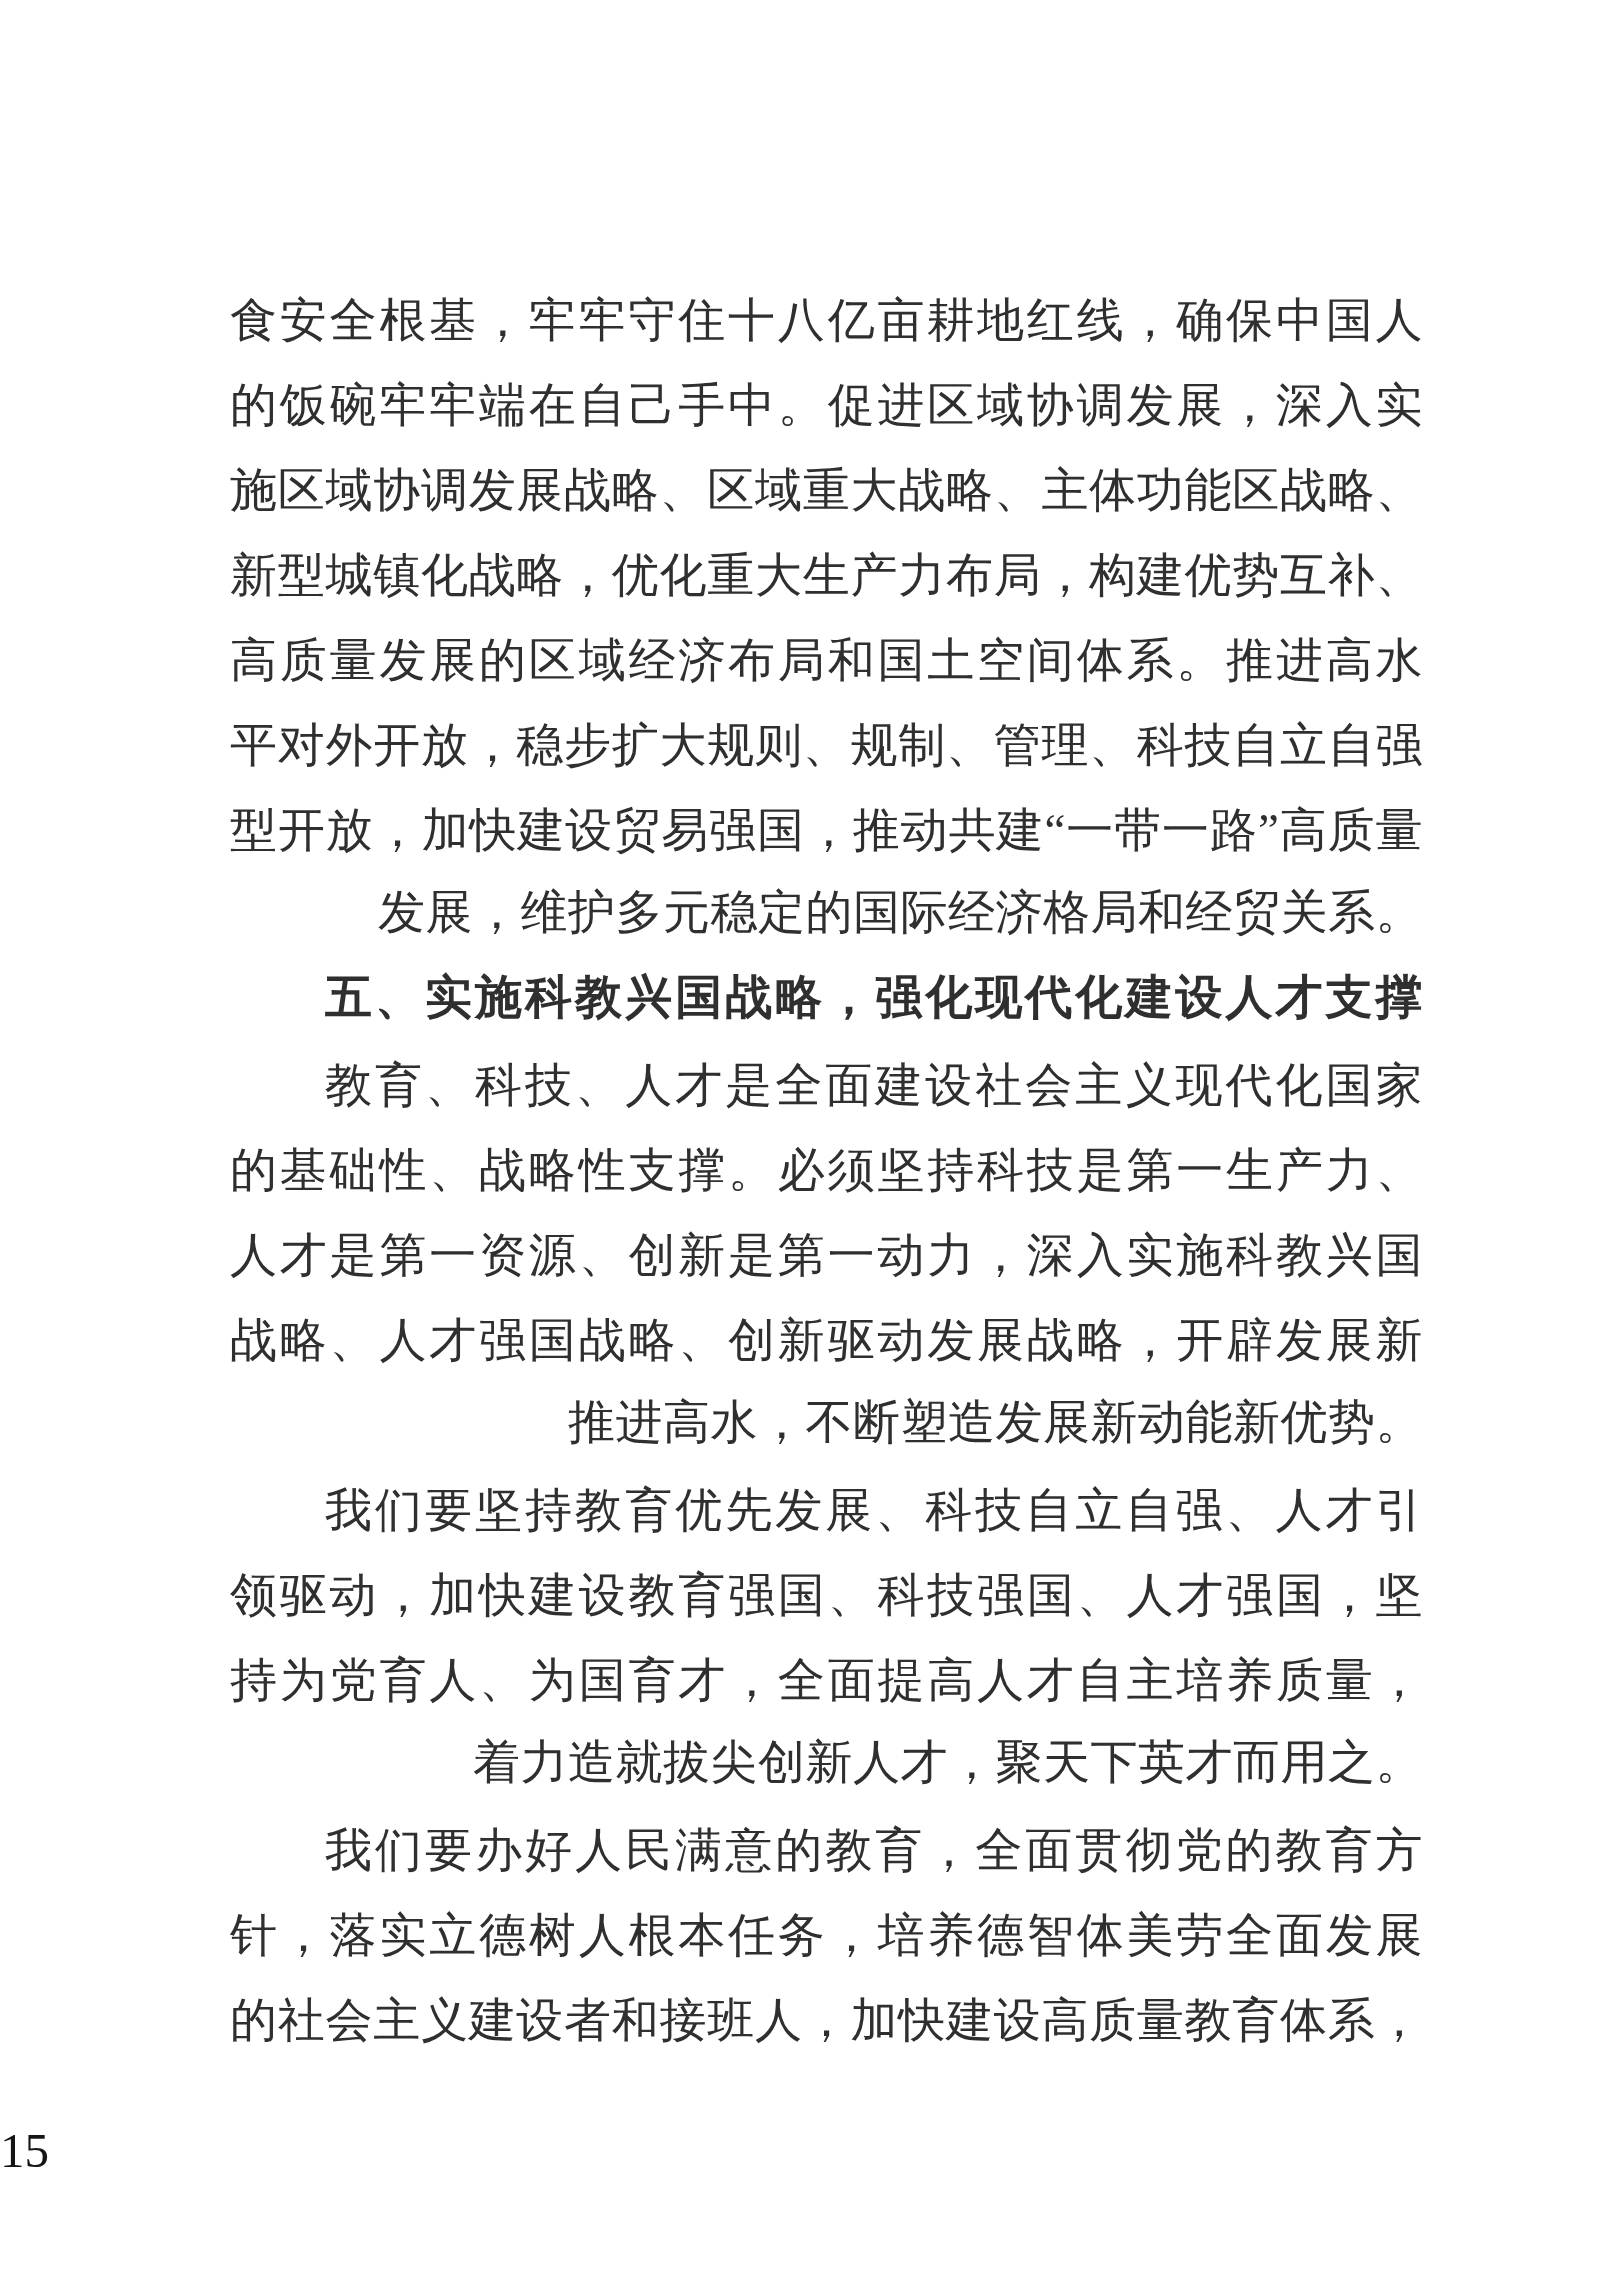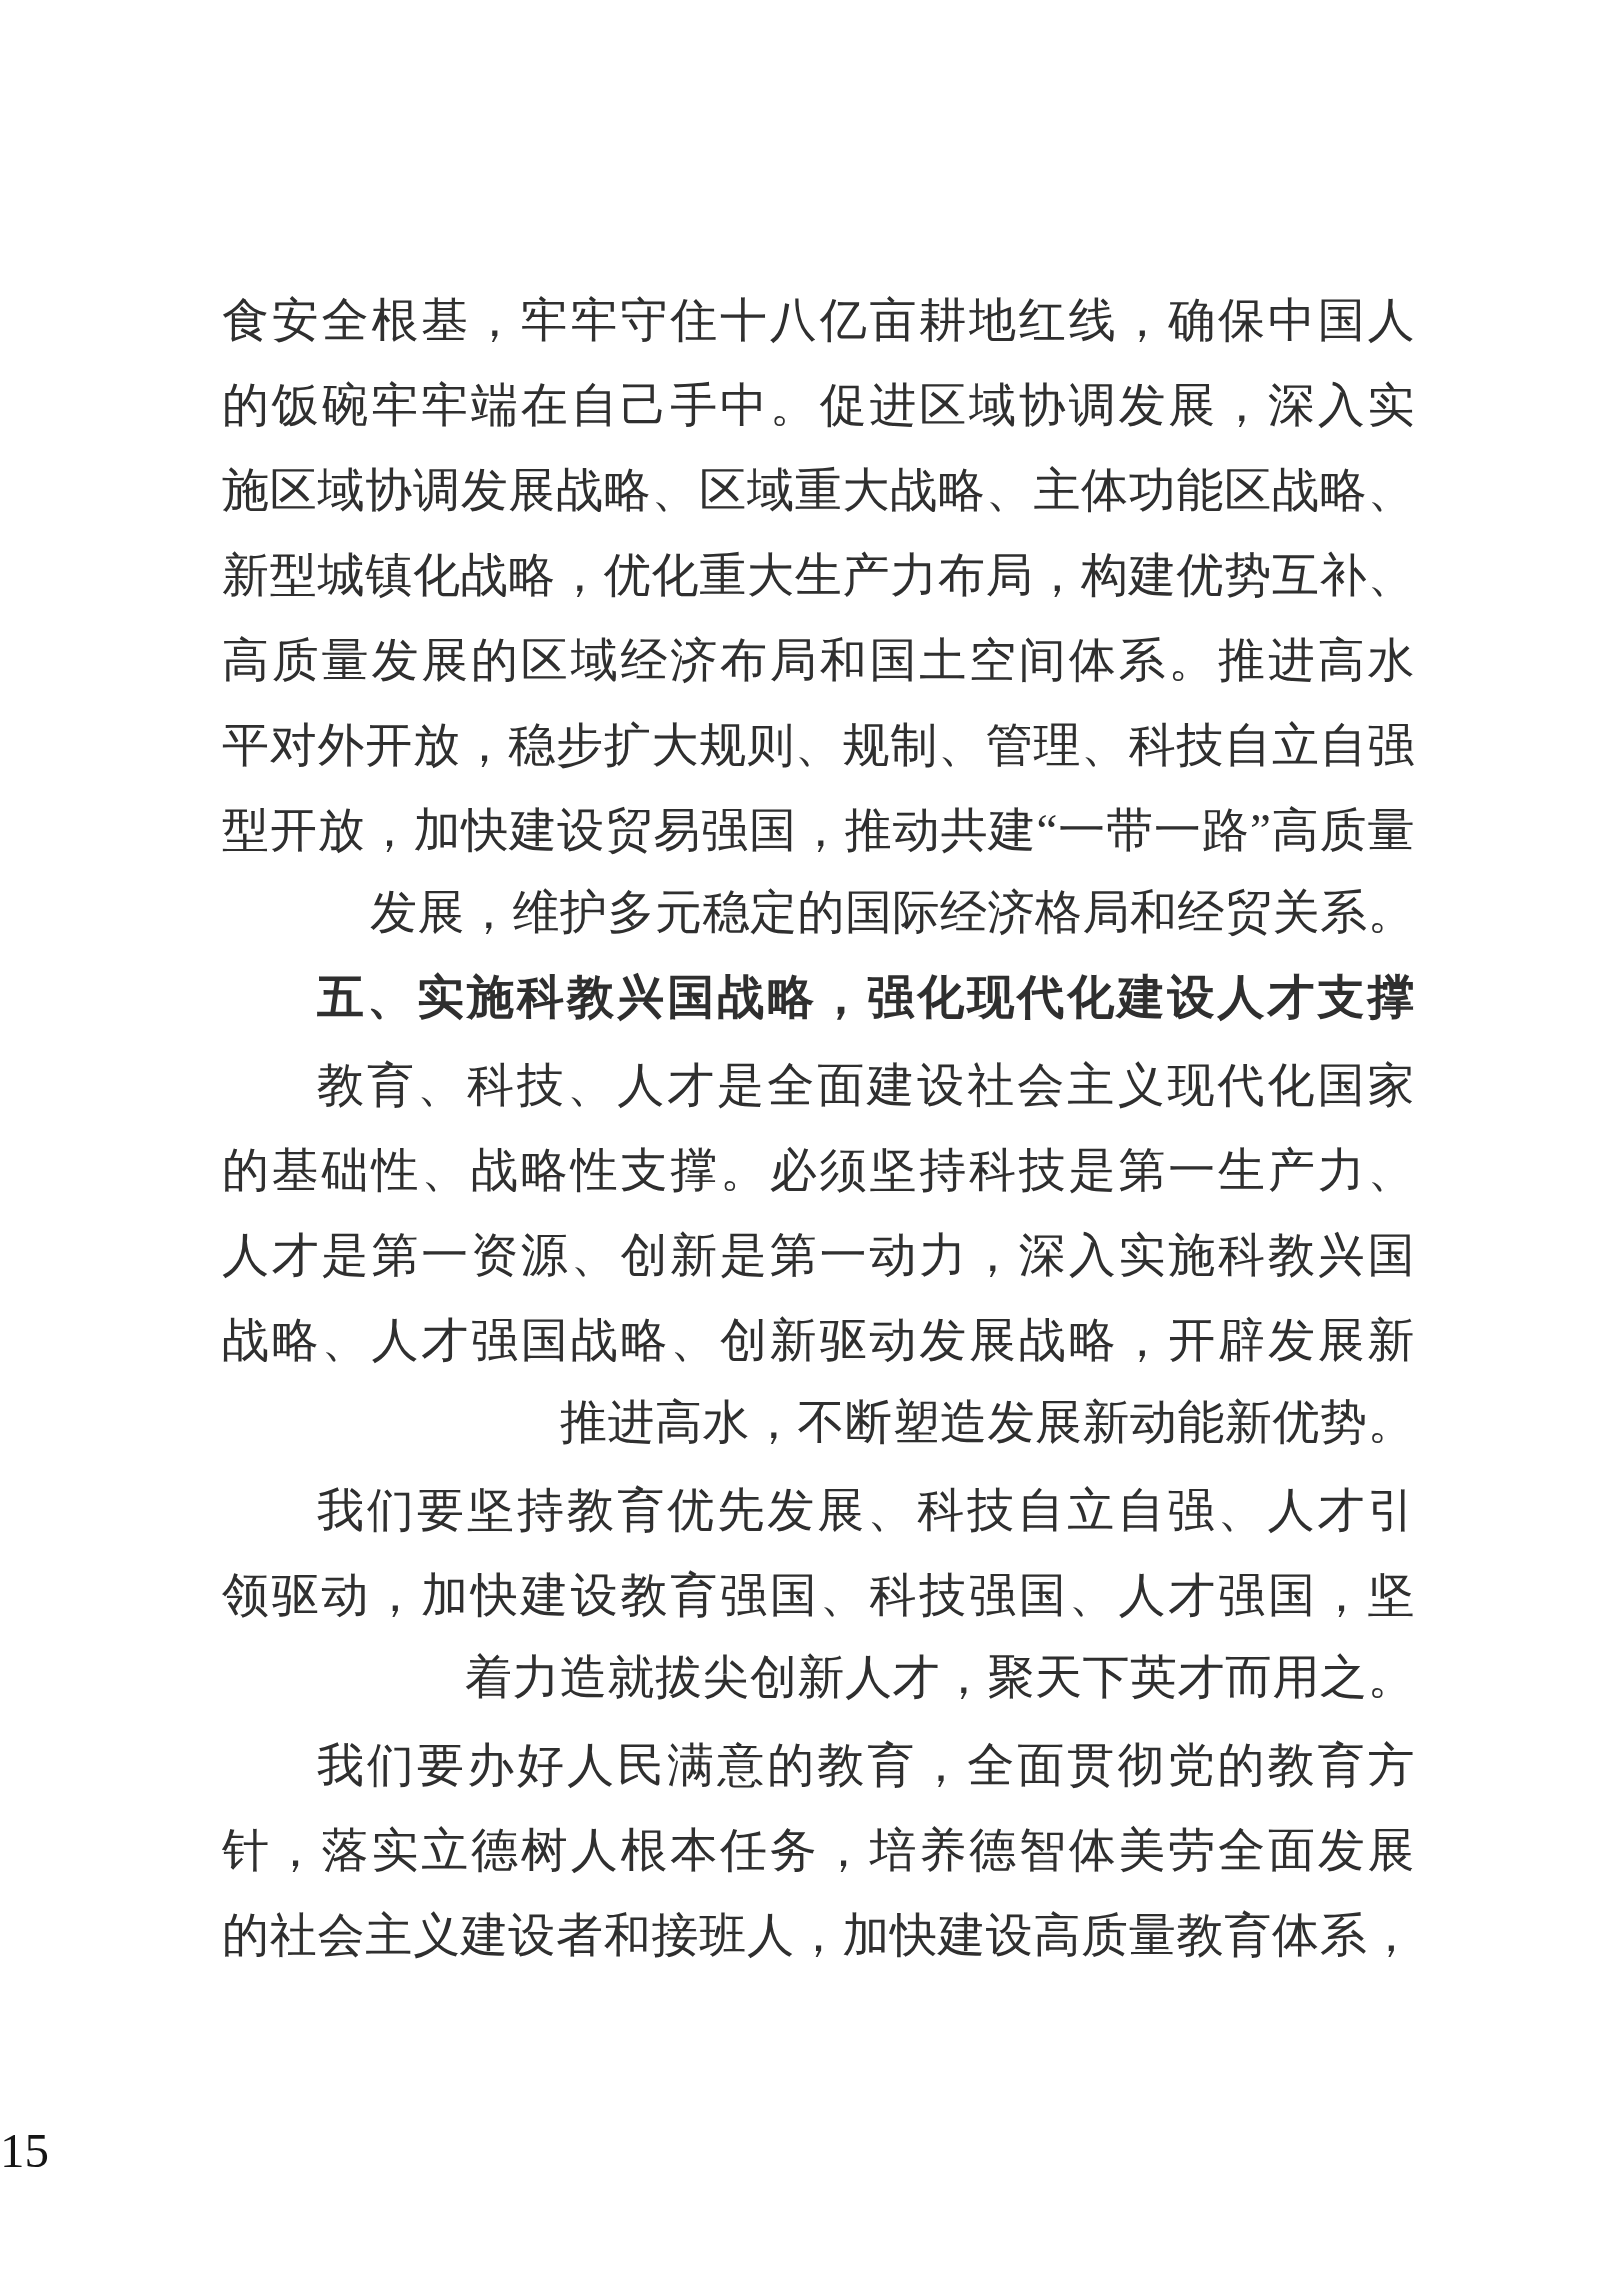--- a/index.html
+++ b/index.html
@@ -6,21 +6,21 @@
   .page {
     position: relative;
     width: 1621px;
     height: 2293px;
     margin: 0 auto;
     background: var(--paper, #ffffff);
     overflow: hidden;
   }
   .textblock {
     position: absolute;
-    left: 222px;
+    left: 230px;
     top: 278px;
     width: 1193px;
   }
   .line {
     height: 85px;
     line-height: 85px;
     font-size: 47px;
     color: var(--ink, #2f2f2f);
     font-family: "Liberation Serif", "DejaVu Serif", serif;
     white-space: nowrap;
@@ -76,20 +76,21 @@
       <div class="line fill">型开放，加快建设贸易强国，推动共建“一带一路”高质量</div>
       <div class="line end">发展，维护多元稳定的国际经济格局和经贸关系。</div>
       <div class="line heading">五、实施科教兴国战略，强化现代化建设人才支撑</div>
       <div class="line indent-fill">教育、科技、人才是全面建设社会主义现代化国家</div>
       <div class="line fill">的基础性、战略性支撑。必须坚持科技是第一生产力、</div>
       <div class="line fill">人才是第一资源、创新是第一动力，深入实施科教兴国</div>
       <div class="line fill">战略、人才强国战略、创新驱动发展战略，开辟发展新</div>
       <div class="line end">推进高水，不断塑造发展新动能新优势。</div>
       <div class="line indent-fill">我们要坚持教育优先发展、科技自立自强、人才引</div>
       <div class="line fill">领驱动，加快建设教育强国、科技强国、人才强国，坚</div>
+      <div class="line fill">持为党育人、为国育才，全面提高人才自主培养质量，</div>
       <div class="line end">着力造就拔尖创新人才，聚天下英才而用之。</div>
       <div class="line indent-fill">我们要办好人民满意的教育，全面贯彻党的教育方</div>
       <div class="line fill">针，落实立德树人根本任务，培养德智体美劳全面发展</div>
       <div class="line fill">的社会主义建设者和接班人，加快建设高质量教育体系，</div>
     </div>
   <div class="pagenum">15</div>
 </div>
 
 
 </body></html>

